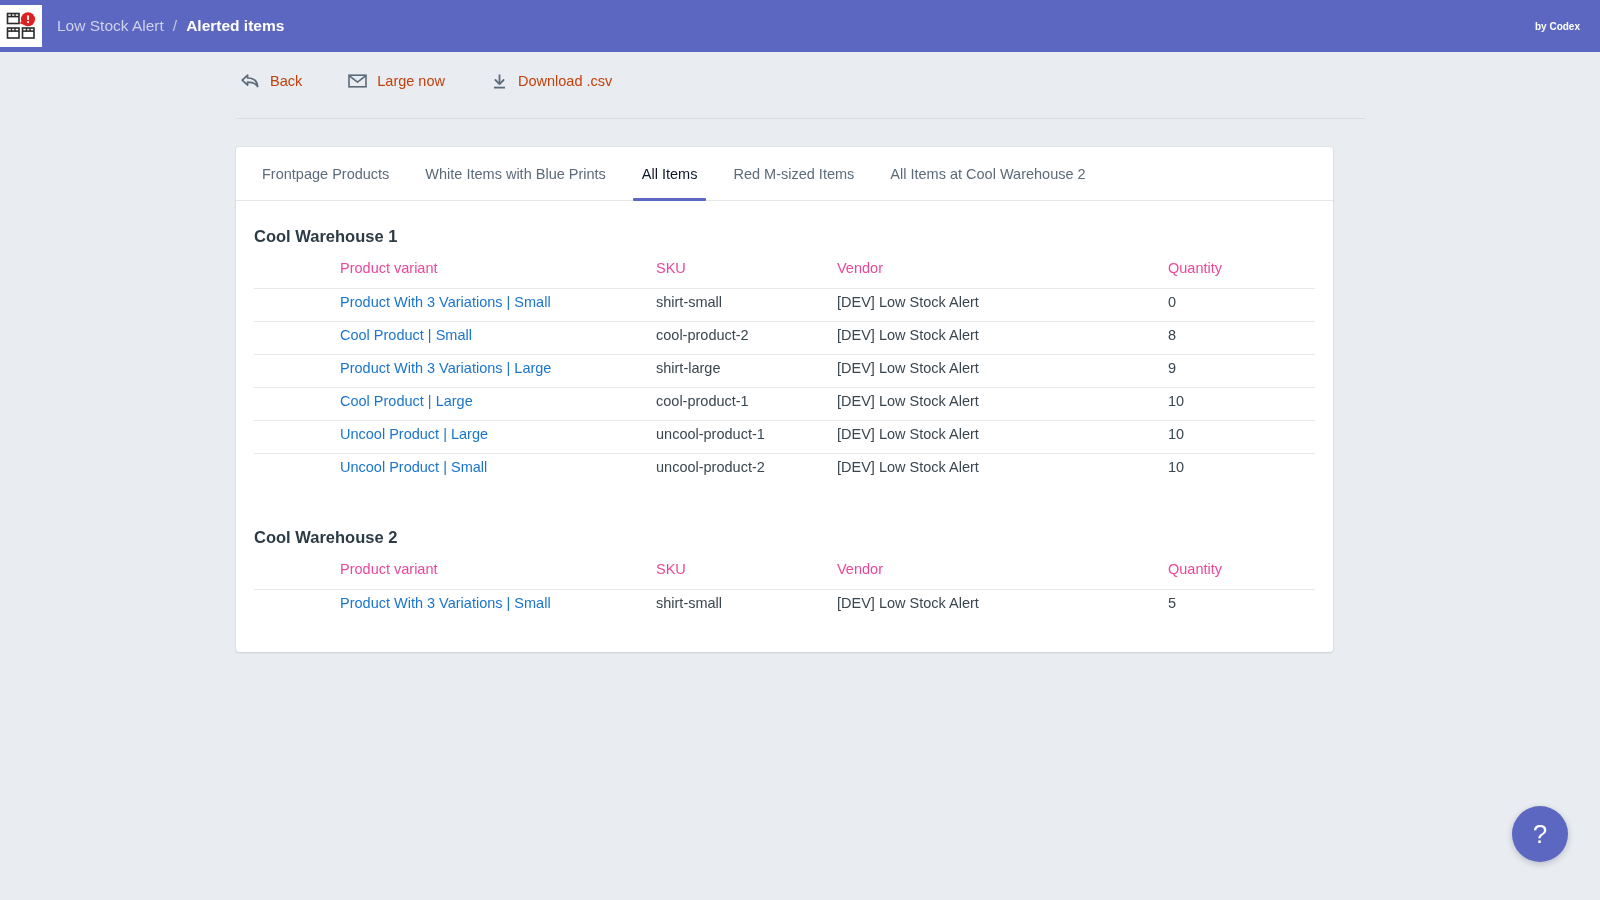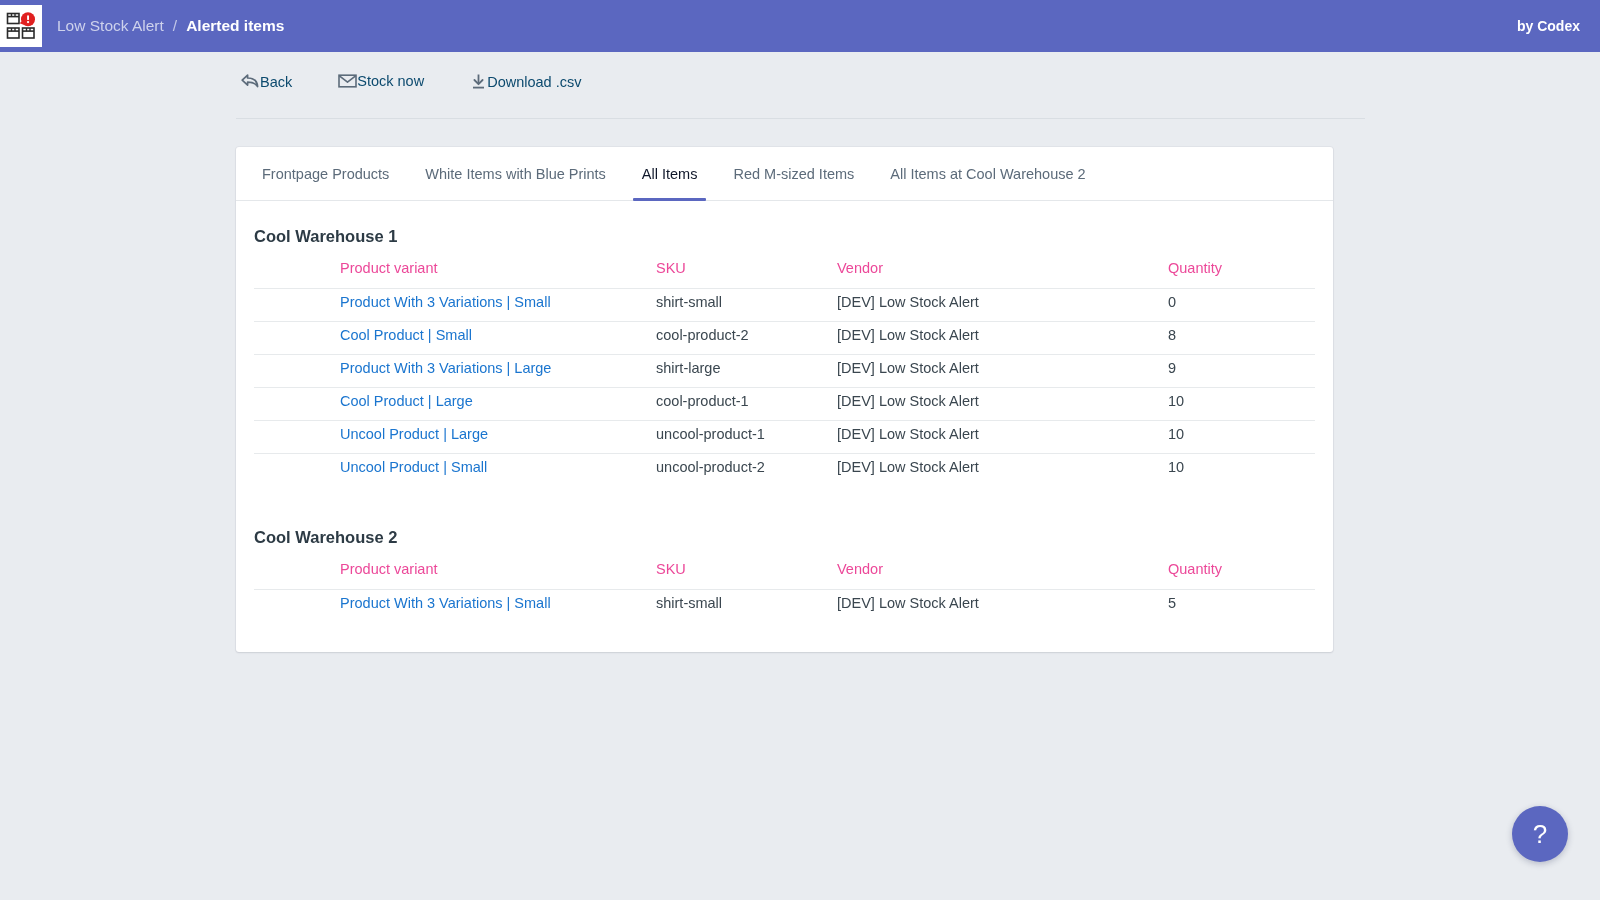--- a/index.html
+++ b/index.html
@@ -48,21 +48,21 @@
   .topbar-right {
     margin-left: auto;
     display: flex;
     align-items: stretch;
     height: 42px;
   }
   .by-codex {
     display: flex;
     align-items: center;
     padding: 0 20px;
-    font-size: 14px;
+    font-size: 10px;
     font-weight: 600;
     color: #ffffff;
   }
   .shop-domain {
     display: flex;
     align-items: center;
     padding: 0 22px 0 22px;
     font-size: 14.5px;
     color: #e7e9f7;
     border-left: 1px solid #8089ce;
@@ -71,23 +71,23 @@
   
   .toolbar {
     display: flex;
     align-items: center;
     height: 58px;
     padding-left: 240px;
     gap: 46px;
   }
   .tb-btn {
     display: flex;
-    align-items: flex-end;
-    gap: 0;
-    color: #0c4a6e;
+    align-items: center;
+    gap: 10px;
+    color: #c2410c;
     font-size: 14.5px;
     cursor: pointer;
     user-select: none;
   }
   .tb-btn svg { display: block; flex: 0 0 auto; }
 
   
   .toolbar-rule {
     height: 1px;
     background: #d9dee3;
@@ -249,21 +249,21 @@
     <span>Back</span>
   </div>
 
   <div class="tb-btn">
     <span>
       <svg width="19" height="16" viewBox="0 0 19 16">
         <rect x="1" y="2.2" width="17" height="11.6" fill="none" stroke="#5c6b7a" stroke-width="1.6"></rect>
         <path d="M1.4 2.8 L9.5 9.1 L17.6 2.8" fill="none" stroke="#5c6b7a" stroke-width="1.6" stroke-linejoin="round"></path>
       </svg>
     </span>
-    <span>Stock now</span>
+    <span>Large now</span>
   </div>
 
   <div class="tb-btn">
     <span>
       <svg width="17" height="17" viewBox="0 0 17 17">
         <line x1="8.5" y1="1.5" x2="8.5" y2="10.3" stroke="#5c6b7a" stroke-width="1.8"></line>
         <path d="M4.4 7.0 L8.5 11.2 L12.6 7.0" fill="none" stroke="#5c6b7a" stroke-width="1.8" stroke-linejoin="round" stroke-linecap="round"></path>
         <line x1="3.0" y1="14.6" x2="14.0" y2="14.6" stroke="#5c6b7a" stroke-width="1.8"></line>
       </svg>
     </span>

